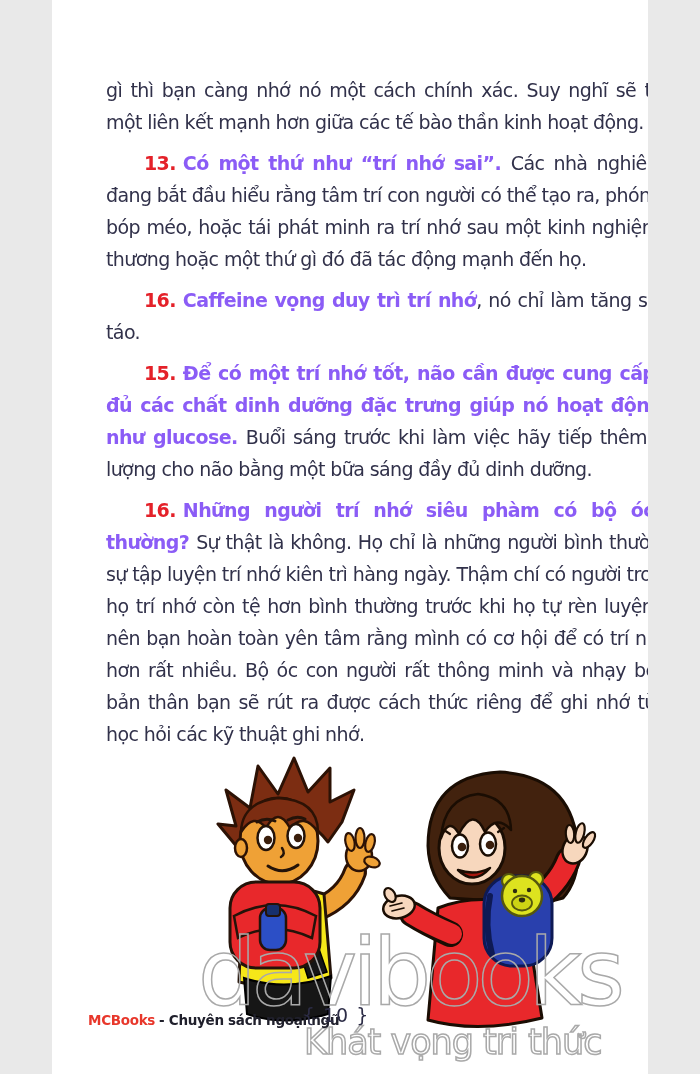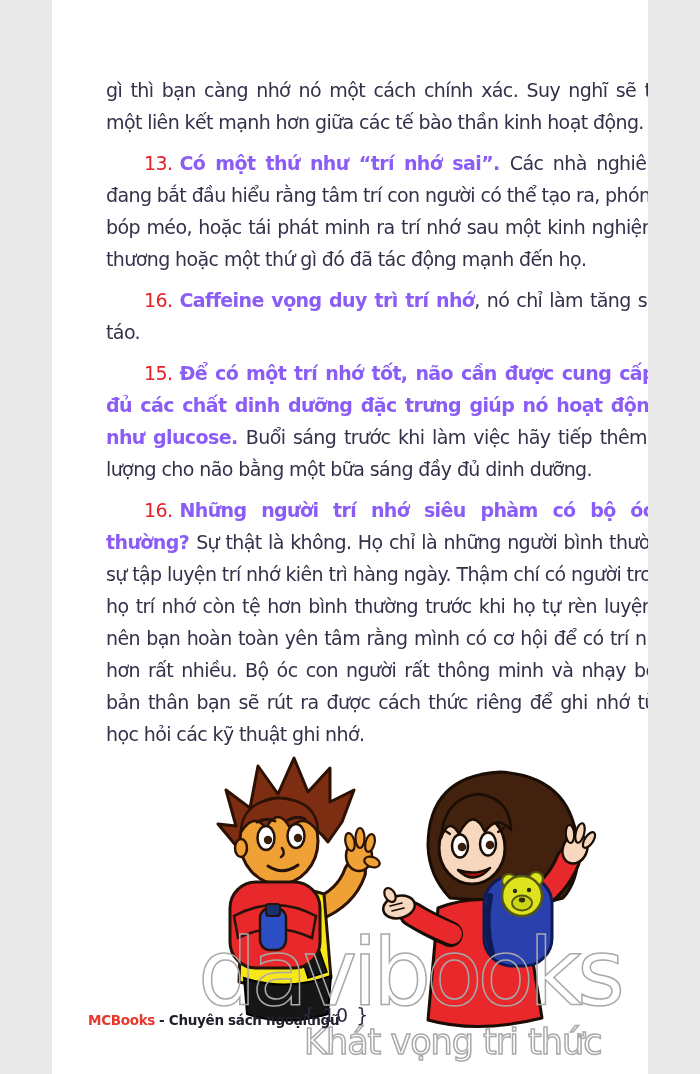--- a/index.html
+++ b/index.html
@@ -9,21 +9,21 @@
     background:#ffffff; overflow:hidden;
     font-family:"DejaVu Sans", sans-serif;
   }
   .text-block {
     position:absolute; left:54px; top:74px; width:594px; z-index:2;
     color:#31314a; font-size:19px; line-height:32px;
     text-align:justify; letter-spacing:-0.6px;
   }
   p.para { margin:0; }
   p.item { margin:9px 0 0 0; text-indent:38px; }
-  .num { color:#e42129; font-weight:normal; margin-right:7px; }
+  .num { color:#e42129; font-weight:bold; margin-right:7px; }
   .lead { color:#8b5cf6; font-weight:bold; }
   .body-run { color:#31314a; }
 
   .illustration { position:absolute; left:126px; top:746px; z-index:1; }
 
   .wm { position:absolute; color:transparent; z-index:5; pointer-events:none;
         -webkit-text-stroke:1.5px #a9a9a9; white-space:nowrap; }
   .wm1 { left:146px; top:920px; font-size:92px; letter-spacing:-5px; font-weight:500; }
   .wm2 { left:252px; top:1022px; font-size:35px; letter-spacing:-1px; font-weight:500; }
 

